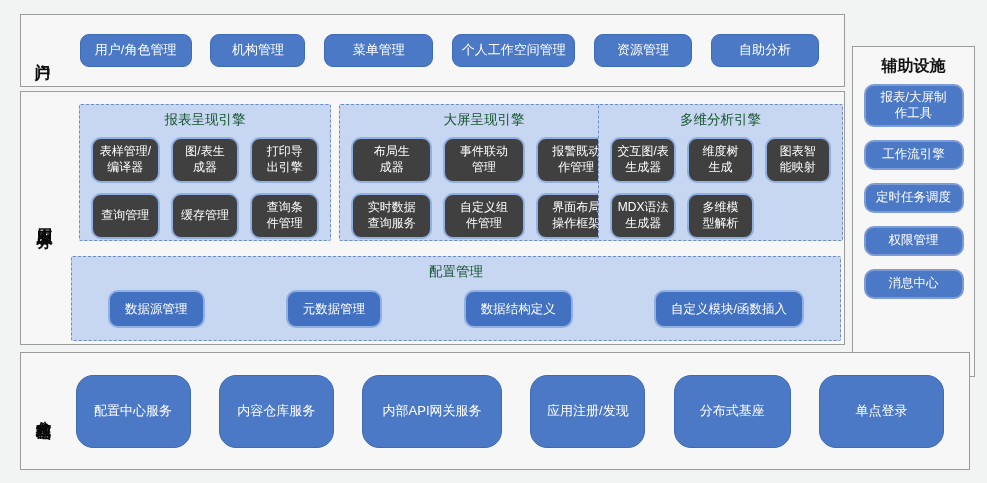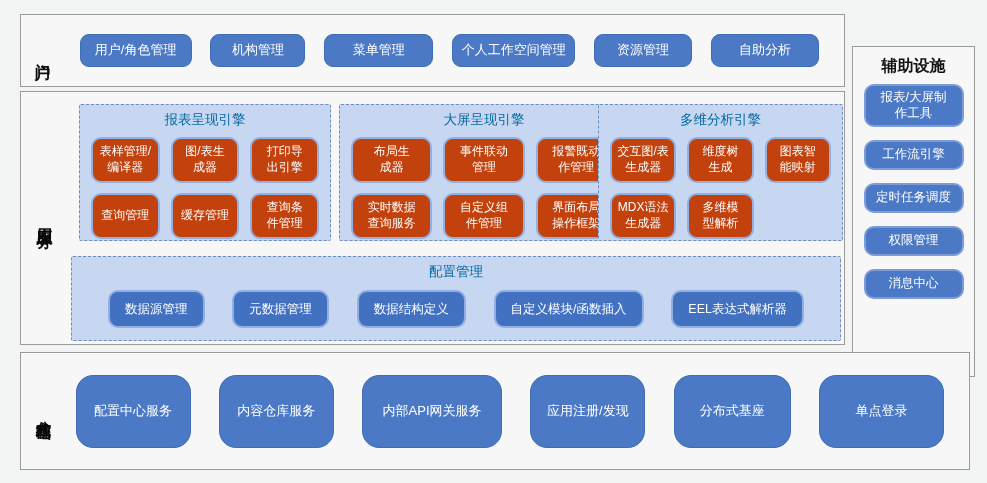--- a/index.html
+++ b/index.html
@@ -40,27 +40,27 @@
     width:100px;min-height:30px;background:#4b79c6;border:2px solid #7d9bd6;
     border-radius:10px;font-size:12.5px;margin-bottom:13px;padding:3px 2px;
   }
   
   #services{left:20px;top:91px;width:825px;height:254px;}
   #services .vlabel{position:absolute;left:15px;top:50%;transform:translateY(-50%);}
   .group{
     position:absolute;background:#c7d6f1;border:1.5px dashed #6d8dc0;
     box-sizing:border-box;border-radius:2px;
   }
-  .group-title{text-align:center;font-size:13.5px;font-weight:500;color:#0369a1;margin-top:6px;}
+  .group-title{text-align:center;font-size:13.5px;font-weight:500;color:#14532d;margin-top:6px;}
   .engine{top:12px;height:137px;}
   #engine-0{left:58px;width:252px}
   #engine-1{left:318px;width:290px}
   #engine-2{left:577px;width:245px}
   .engine-grid{display:grid;grid-template-columns:repeat(3,1fr);gap:10px 11px;padding:8px 11px 0;}
-  .btn-engine{height:46px;background:#c2410c;border:2px solid #91afe0;border-radius:10px;font-size:12px;}
+  .btn-engine{height:46px;background:#404040;border:2px solid #91afe0;border-radius:10px;font-size:12px;}
   #config-box{left:50px;top:164px;width:770px;height:85px;}
   .config-btns{display:flex;justify-content:space-between;align-items:center;padding:9px 36px 0;}
   .btn-config{height:38px;background:#4371c1;border:2px solid #91afe0;border-radius:10px;font-size:12.5px;padding:16px 15px;}
   
   #foundation{left:20px;top:352px;width:950px;height:118px;display:flex;align-items:center;}
   #foundation .vlabel{margin-left:14px;font-size:15px;letter-spacing:1px;}
   .found-btns{flex:1;display:flex;justify-content:space-between;align-items:center;margin:0 25px 0 24px;}
   .btn-found{height:73px;background:#4b79c6;border:1px solid #3e6cb5;border-radius:17px;font-size:13px;}
   .found-btns .btn:nth-child(1){width:115px}
   .found-btns .btn:nth-child(2){width:115px}
@@ -147,21 +147,20 @@
     </div>
   </div>
 
   <div id="config-box" class="group">
     <div class="group-title">配置管理</div>
     <div class="config-btns">
       <div class="btn btn-config">数据源管理</div>
       <div class="btn btn-config">元数据管理</div>
       <div class="btn btn-config">数据结构定义</div>
       <div class="btn btn-config">自定义模块/函数插入</div>
-      <div class="btn btn-config">EEL表达式解析器</div>
     </div>
   </div>
 </div>
 
 <div id="foundation" class="panel">
   <div class="vlabel">分布式基础</div>
   <div class="found-btns">
     <div class="btn btn-found">配置中心服务</div>
     <div class="btn btn-found">内容仓库服务</div>
     <div class="btn btn-found">内部API网关服务</div>

